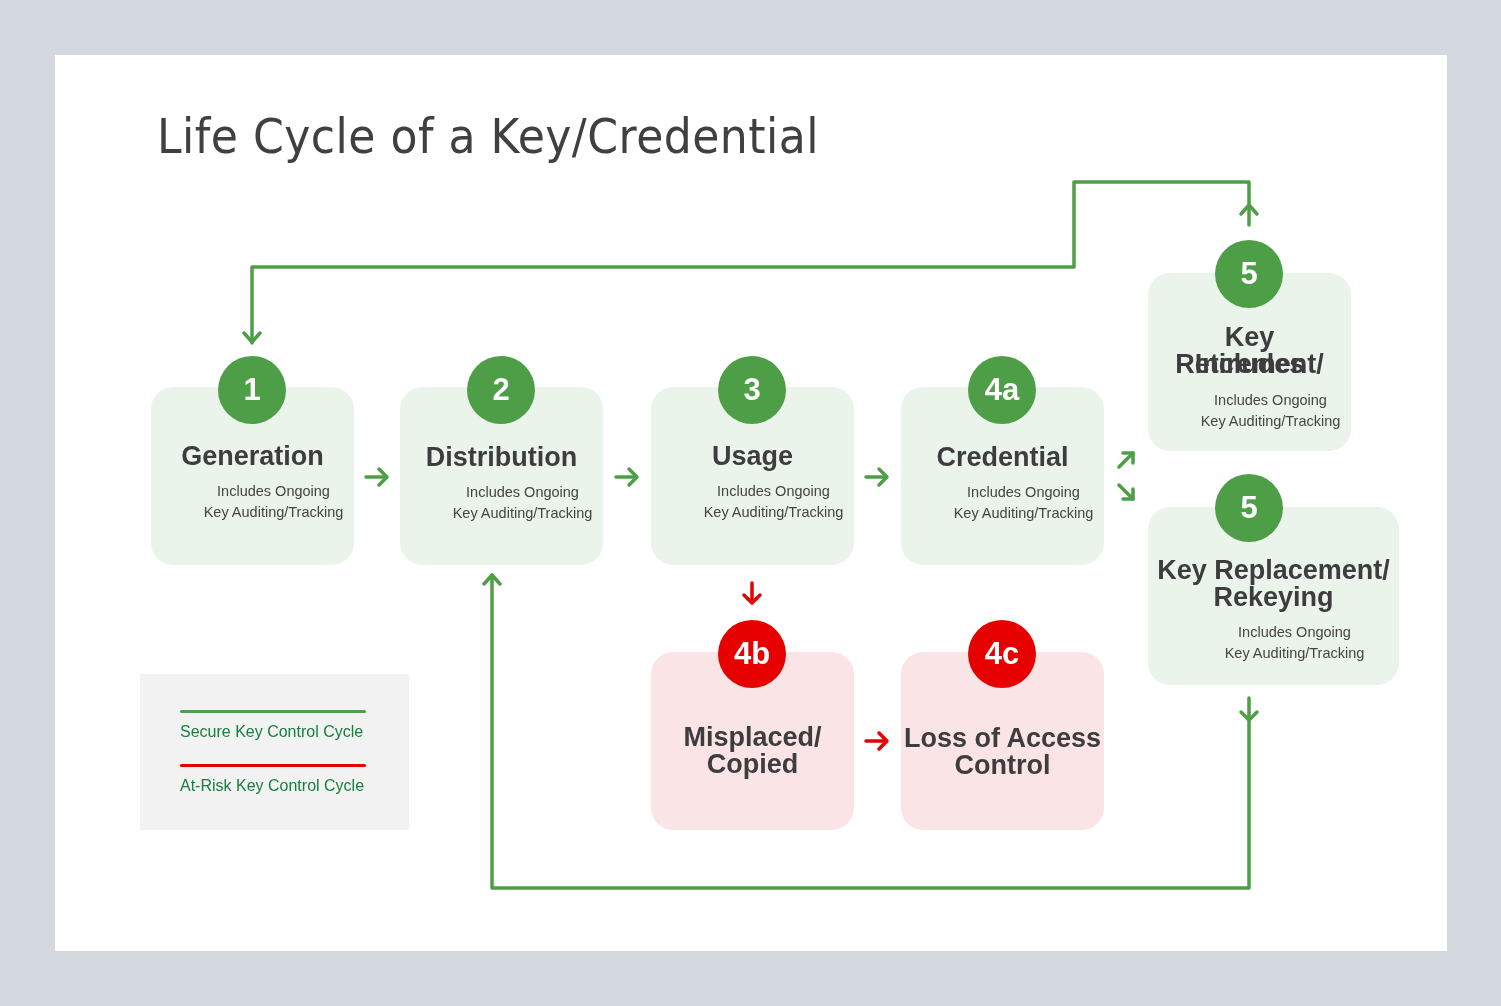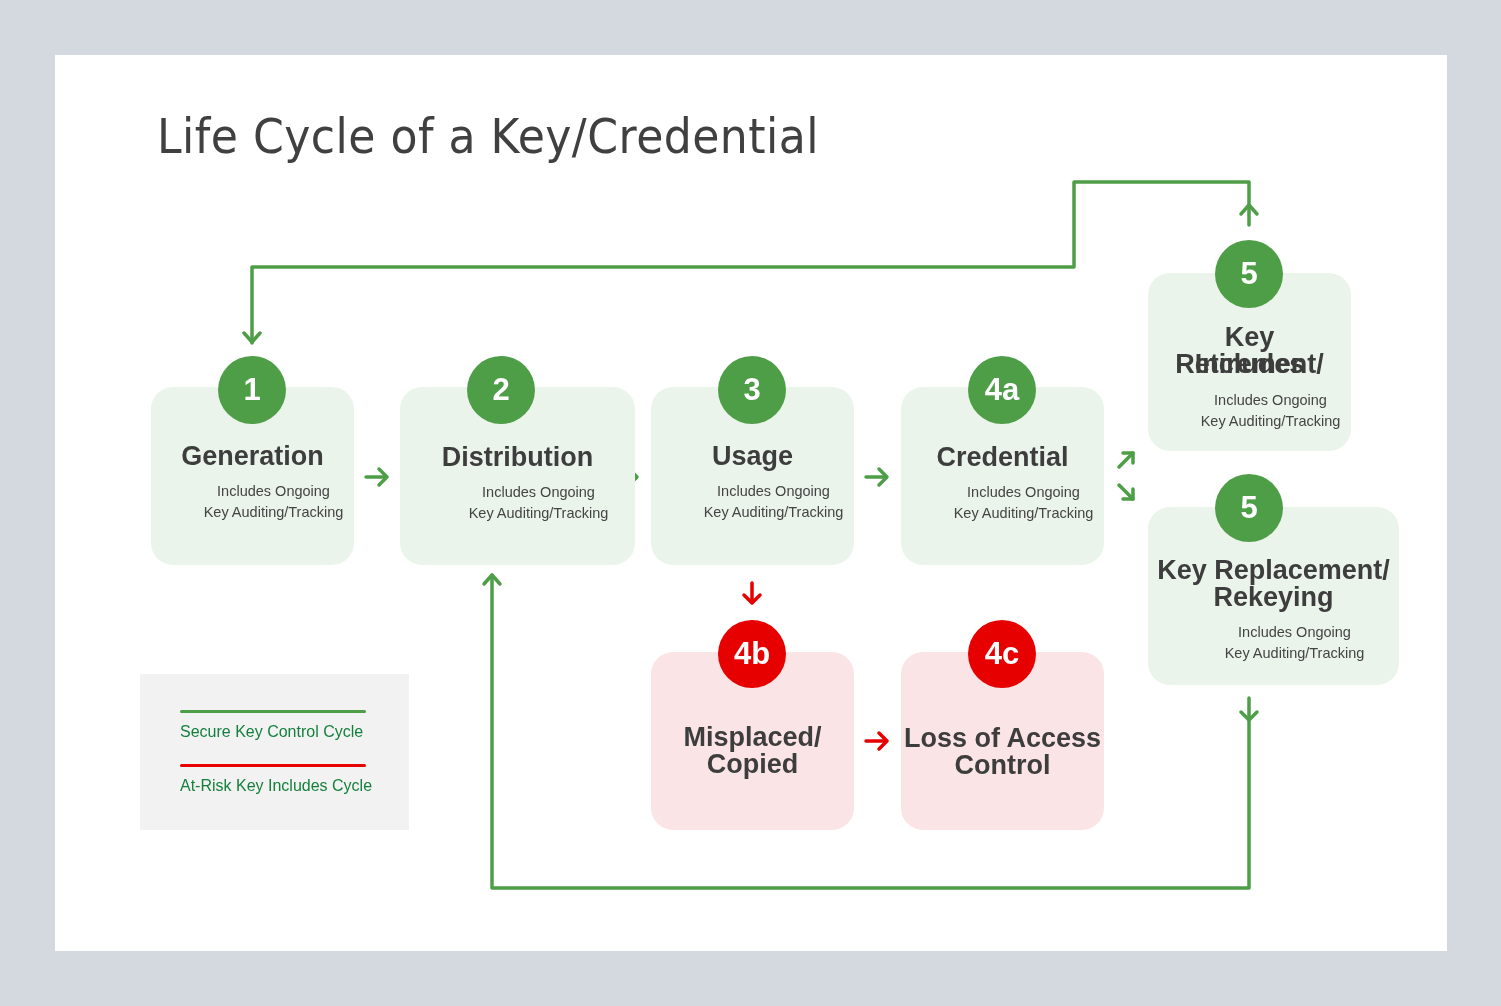--- a/index.html
+++ b/index.html
@@ -91,21 +91,21 @@
   </g>
 </svg>
 
 <div class="box green" style="left:151px; top:387px;">
   <div class="box-title" style="top:56px;">Generation</div>
   <div class="box-sub" style="top:94px;">Includes Ongoing</div>
   <div class="box-sub" style="top:115px;">Key Auditing/Tracking</div>
 </div>
 <div class="badge green" style="left:218px; top:356px;">1</div>
 
-<div class="box green" style="left:400px; top:387px;padding-left:32px;">
+<div class="box green" style="left:400px; top:387px;">
   <div class="box-title" style="top:57px;">Distribution</div>
   <div class="box-sub" style="top:95px;">Includes Ongoing</div>
   <div class="box-sub" style="top:116px;">Key Auditing/Tracking</div>
 </div>
 <div class="badge green" style="left:467px; top:356px;">2</div>
 
 <div class="box green" style="left:651px; top:387px;">
   <div class="box-title" style="top:56px;">Usage</div>
   <div class="box-sub" style="top:94px;">Includes Ongoing</div>
   <div class="box-sub" style="top:115px;">Key Auditing/Tracking</div>
@@ -144,14 +144,14 @@
 <div class="box red" style="left:901px; top:652px;">
   <div class="box-title" style="top:73px;">Loss of Access</div>
   <div class="box-title" style="top:100px;">Control</div>
 </div>
 <div class="badge red" style="left:968px; top:620px;">4c</div>
 
 <div class="legend">
   <div class="line" style="top:36px; background:#4e9e47;"></div>
   <div class="label" style="top:49px;">Secure Key Control Cycle</div>
   <div class="line" style="top:90px; background:#e60000;"></div>
-  <div class="label" style="top:103px;">At-Risk Key Includes Cycle</div>
+  <div class="label" style="top:103px;">At-Risk Key Control Cycle</div>
 </div>
 
 </body></html>

